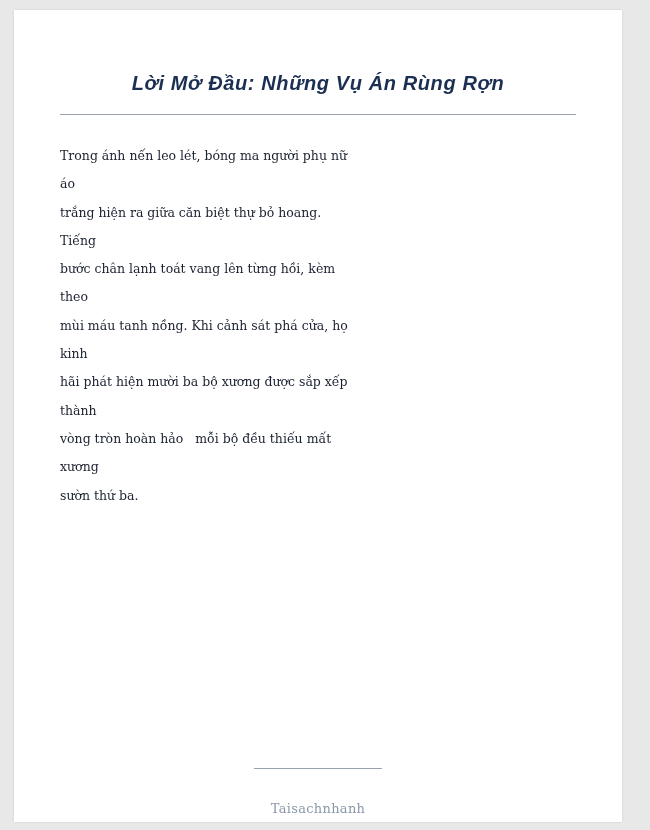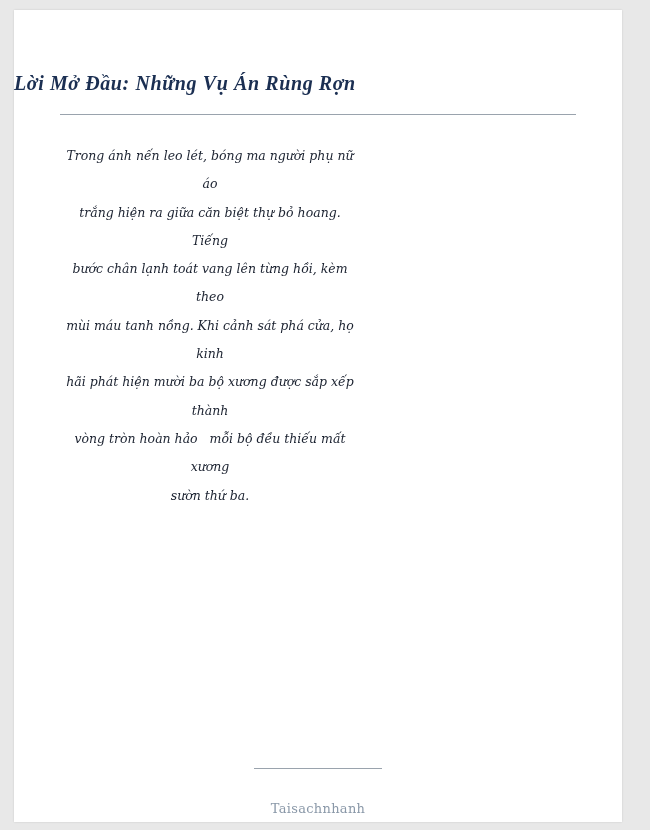--- a/index.html
+++ b/index.html
@@ -26,49 +26,47 @@
   .page-inner {
     position: relative;
     width: 100%;
     height: 100%;
   }
   .title {
     position: absolute;
     left: 0;
     right: 0;
     top: 62px;
-    text-align: left;
-    font-family: Liberation Serif, serif;
+    text-align: center;
+    font-family: Liberation Sans, sans-serif;
     font-size: 20px;
     font-weight: bold;
     font-style: italic;
     color: #1b2f52;
     letter-spacing: 0.6px;
   }
   .title-rule {
     position: absolute;
     left: 46px;
     right: 46px;
     top: 104px;
     height: 1px;
     background: #9aa3ad;
   }
   .body-text {
     position: absolute;
     left: 46px;
     top: 132px;
     width: 300px;
     font-family: "DejaVu Serif", serif;
-    font-style: italic;
     font-size: 12.5px;
     line-height: 28.3px;
     color: #1b2230;
     white-space: pre-wrap;
     word-break: break-word;
-    text-align: center;
   }
   .footer-rule {
     position: absolute;
     left: 50%;
     transform: translateX(-50%);
     top: 758px;
     width: 128px;
     height: 1px;
     background: #9aa3ad;
   }

